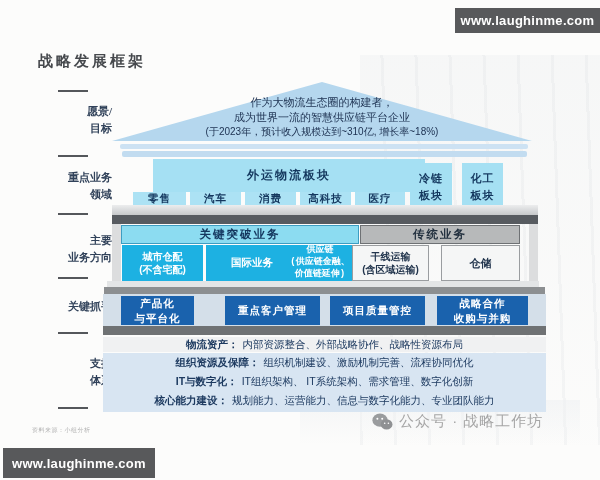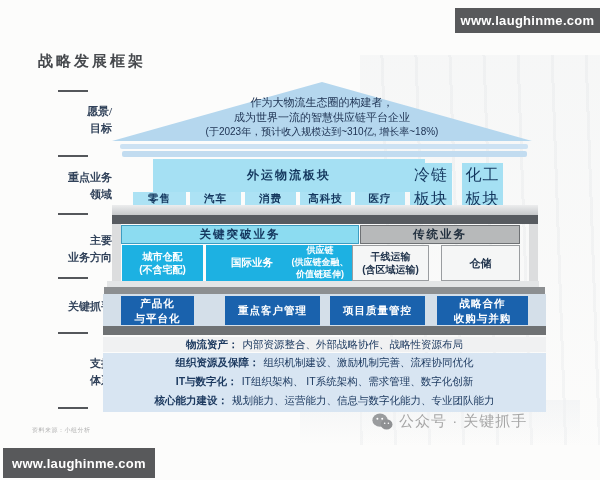--- a/index.html
+++ b/index.html
@@ -64,42 +64,42 @@
   .main-block{
     left:133px;top:159px;width:272px;height:33px;background:#a5e0f3;
     color:#14375e;font-weight:bold;font-size:12px;letter-spacing:2px;margin-left:20px;
   }
   .vtab{
     top:192px;height:14px;background:#ace2f4;color:#14375e;
     font-weight:bold;font-size:10.5px;letter-spacing:1px;
   }
   .side-block{
     top:163px;width:42px;height:47px;background:#a5e0f3;color:#14375e;
-    font-weight:normal;font-size:16px;line-height:1.5;letter-spacing:1px;
+    font-weight:bold;font-size:11px;line-height:1.5;letter-spacing:1px;
   }
 
   .platform-light{left:112px;top:205px;width:426px;height:10px;background:linear-gradient(#ecedee,#c6c8ca);}
   .darkbar1{left:112px;top:215px;width:426px;height:9px;background:#575b60;}
   .side-rail{top:224px;width:9px;height:63px;background:#dcddde;}
 
   
   .hdr{top:225px;height:19px;font-weight:bold;font-size:11.5px;box-sizing:border-box;letter-spacing:2px;}
   .hdr-break{left:121px;width:238px;background:#8cdcf1;border:1px solid #3d9dc2;color:#14375e;}
   .hdr-trad{left:360px;width:160px;background:#b7b9ba;border:1px solid #6e7174;color:#22303f;}
   .cyanbox{
     top:245px;height:36px;background:#1db1e2;color:#ffffff;font-weight:bold;
     font-size:10px;line-height:1.3;box-sizing:border-box;
   }
   .graybox{
     top:245px;height:36px;background:#f5f6f6;border:1px solid #9a9da0;color:#22354d;
     font-weight:bold;font-size:10px;line-height:1.35;box-sizing:border-box;
   }
   .b1{left:122px;width:81px;}
   .b2{left:206px;width:92px;font-size:10.5px;}
-  .b3{left:281px;width:78px;font-size:9px;line-height:1.3;}
+  .b3{left:281px;width:78px;font-size:9px;line-height:1.3;font-family:Liberation Mono, monospace;}
   .t1{left:352px;width:77px;}
   .t2{left:441px;width:79px;font-size:11px;}
 
   .lightstrip{left:107px;top:281px;width:432px;height:6px;background:#e3e5e6;}
   .darkbar2{left:104px;top:287px;width:441px;height:7px;background:#8c8f91;}
 
   
   .lever-band{left:103px;top:294px;width:443px;height:32px;background:#d4dfe9;}
   .lever{
     top:296px;height:29px;background:#1a62ad;color:#ffffff;font-weight:bold;
@@ -224,15 +224,15 @@
   <span style="display:inline-flex">
     <svg width="21" height="18" viewBox="0 0 21 18">
       <ellipse cx="8" cy="7.2" rx="7.6" ry="6.6" fill="#9a9c9e"></ellipse>
       <circle cx="5.4" cy="5.8" r="1" fill="#ffffff"></circle>
       <circle cx="10.2" cy="5.8" r="1" fill="#ffffff"></circle>
       <ellipse cx="14.6" cy="11.4" rx="5.9" ry="5.2" fill="#8f9193"></ellipse>
       <circle cx="12.7" cy="10.2" r="0.8" fill="#ffffff"></circle>
       <circle cx="16.4" cy="10.2" r="0.8" fill="#ffffff"></circle>
     </svg>
   </span>
-  <span>公众号 · 关键抓手</span>
+  <span>公众号 · 战略工作坊</span>
 </div>
 <div class="abs source-note">资料来源：小组分析</div>
 
 </body></html>

